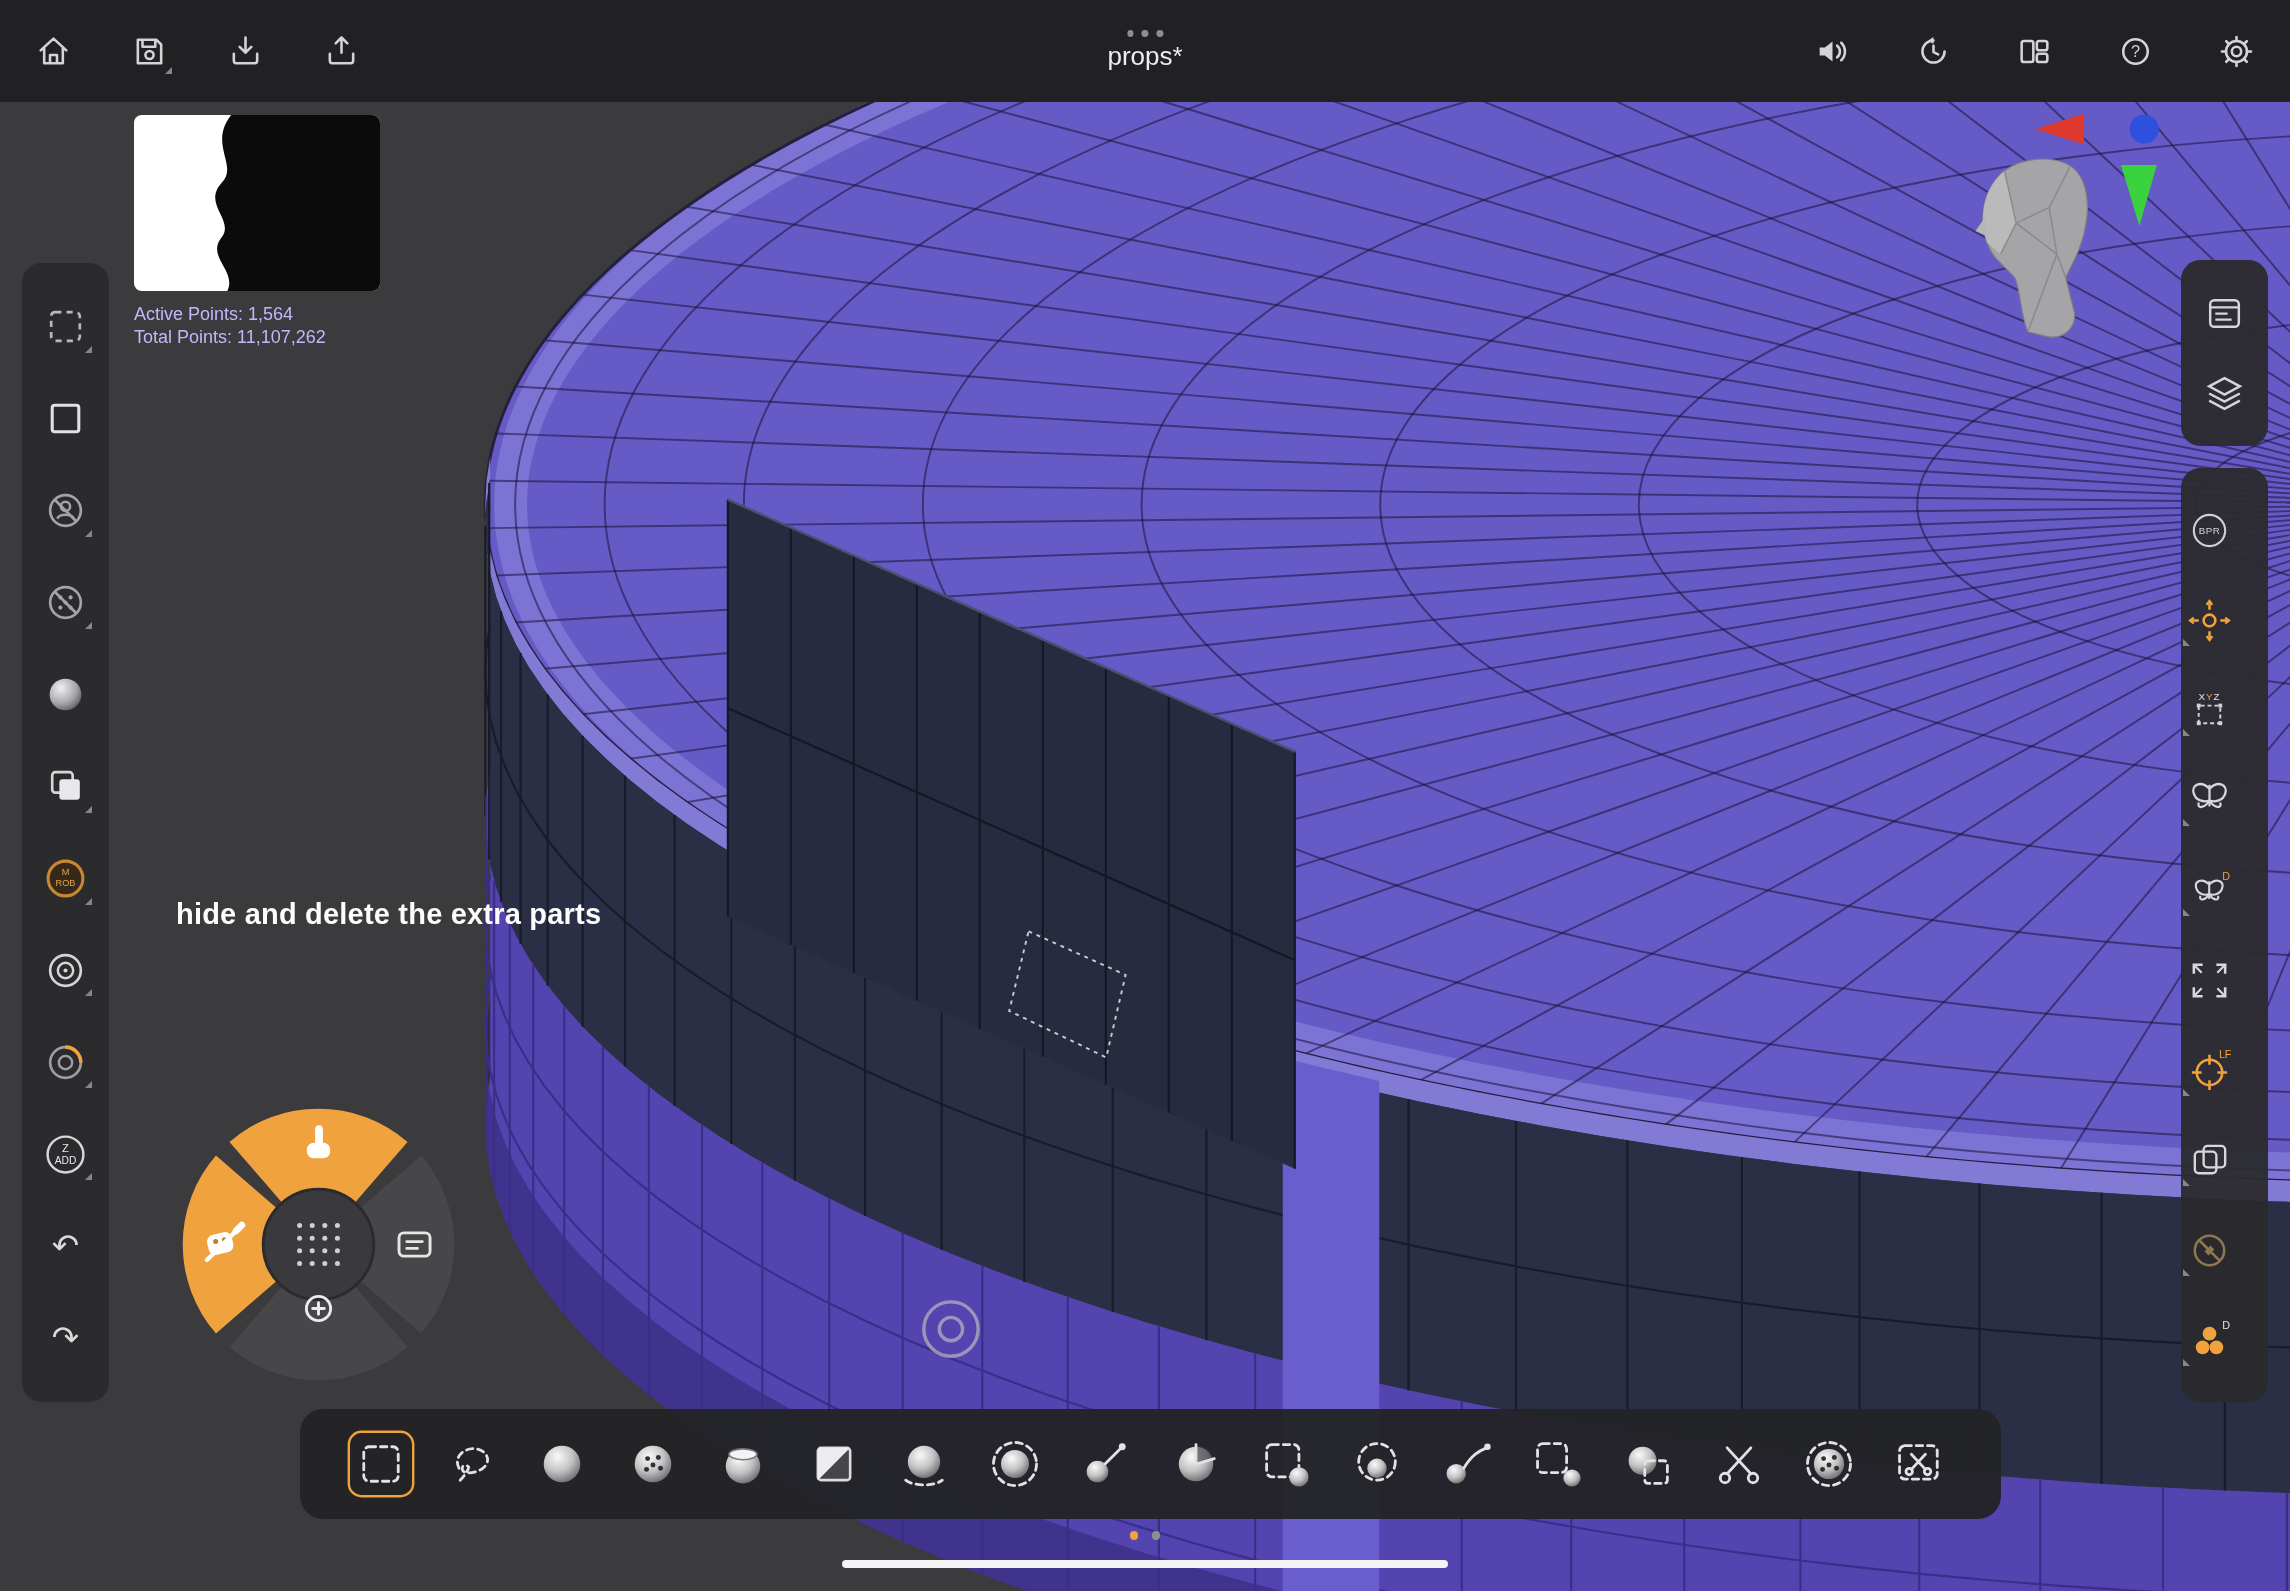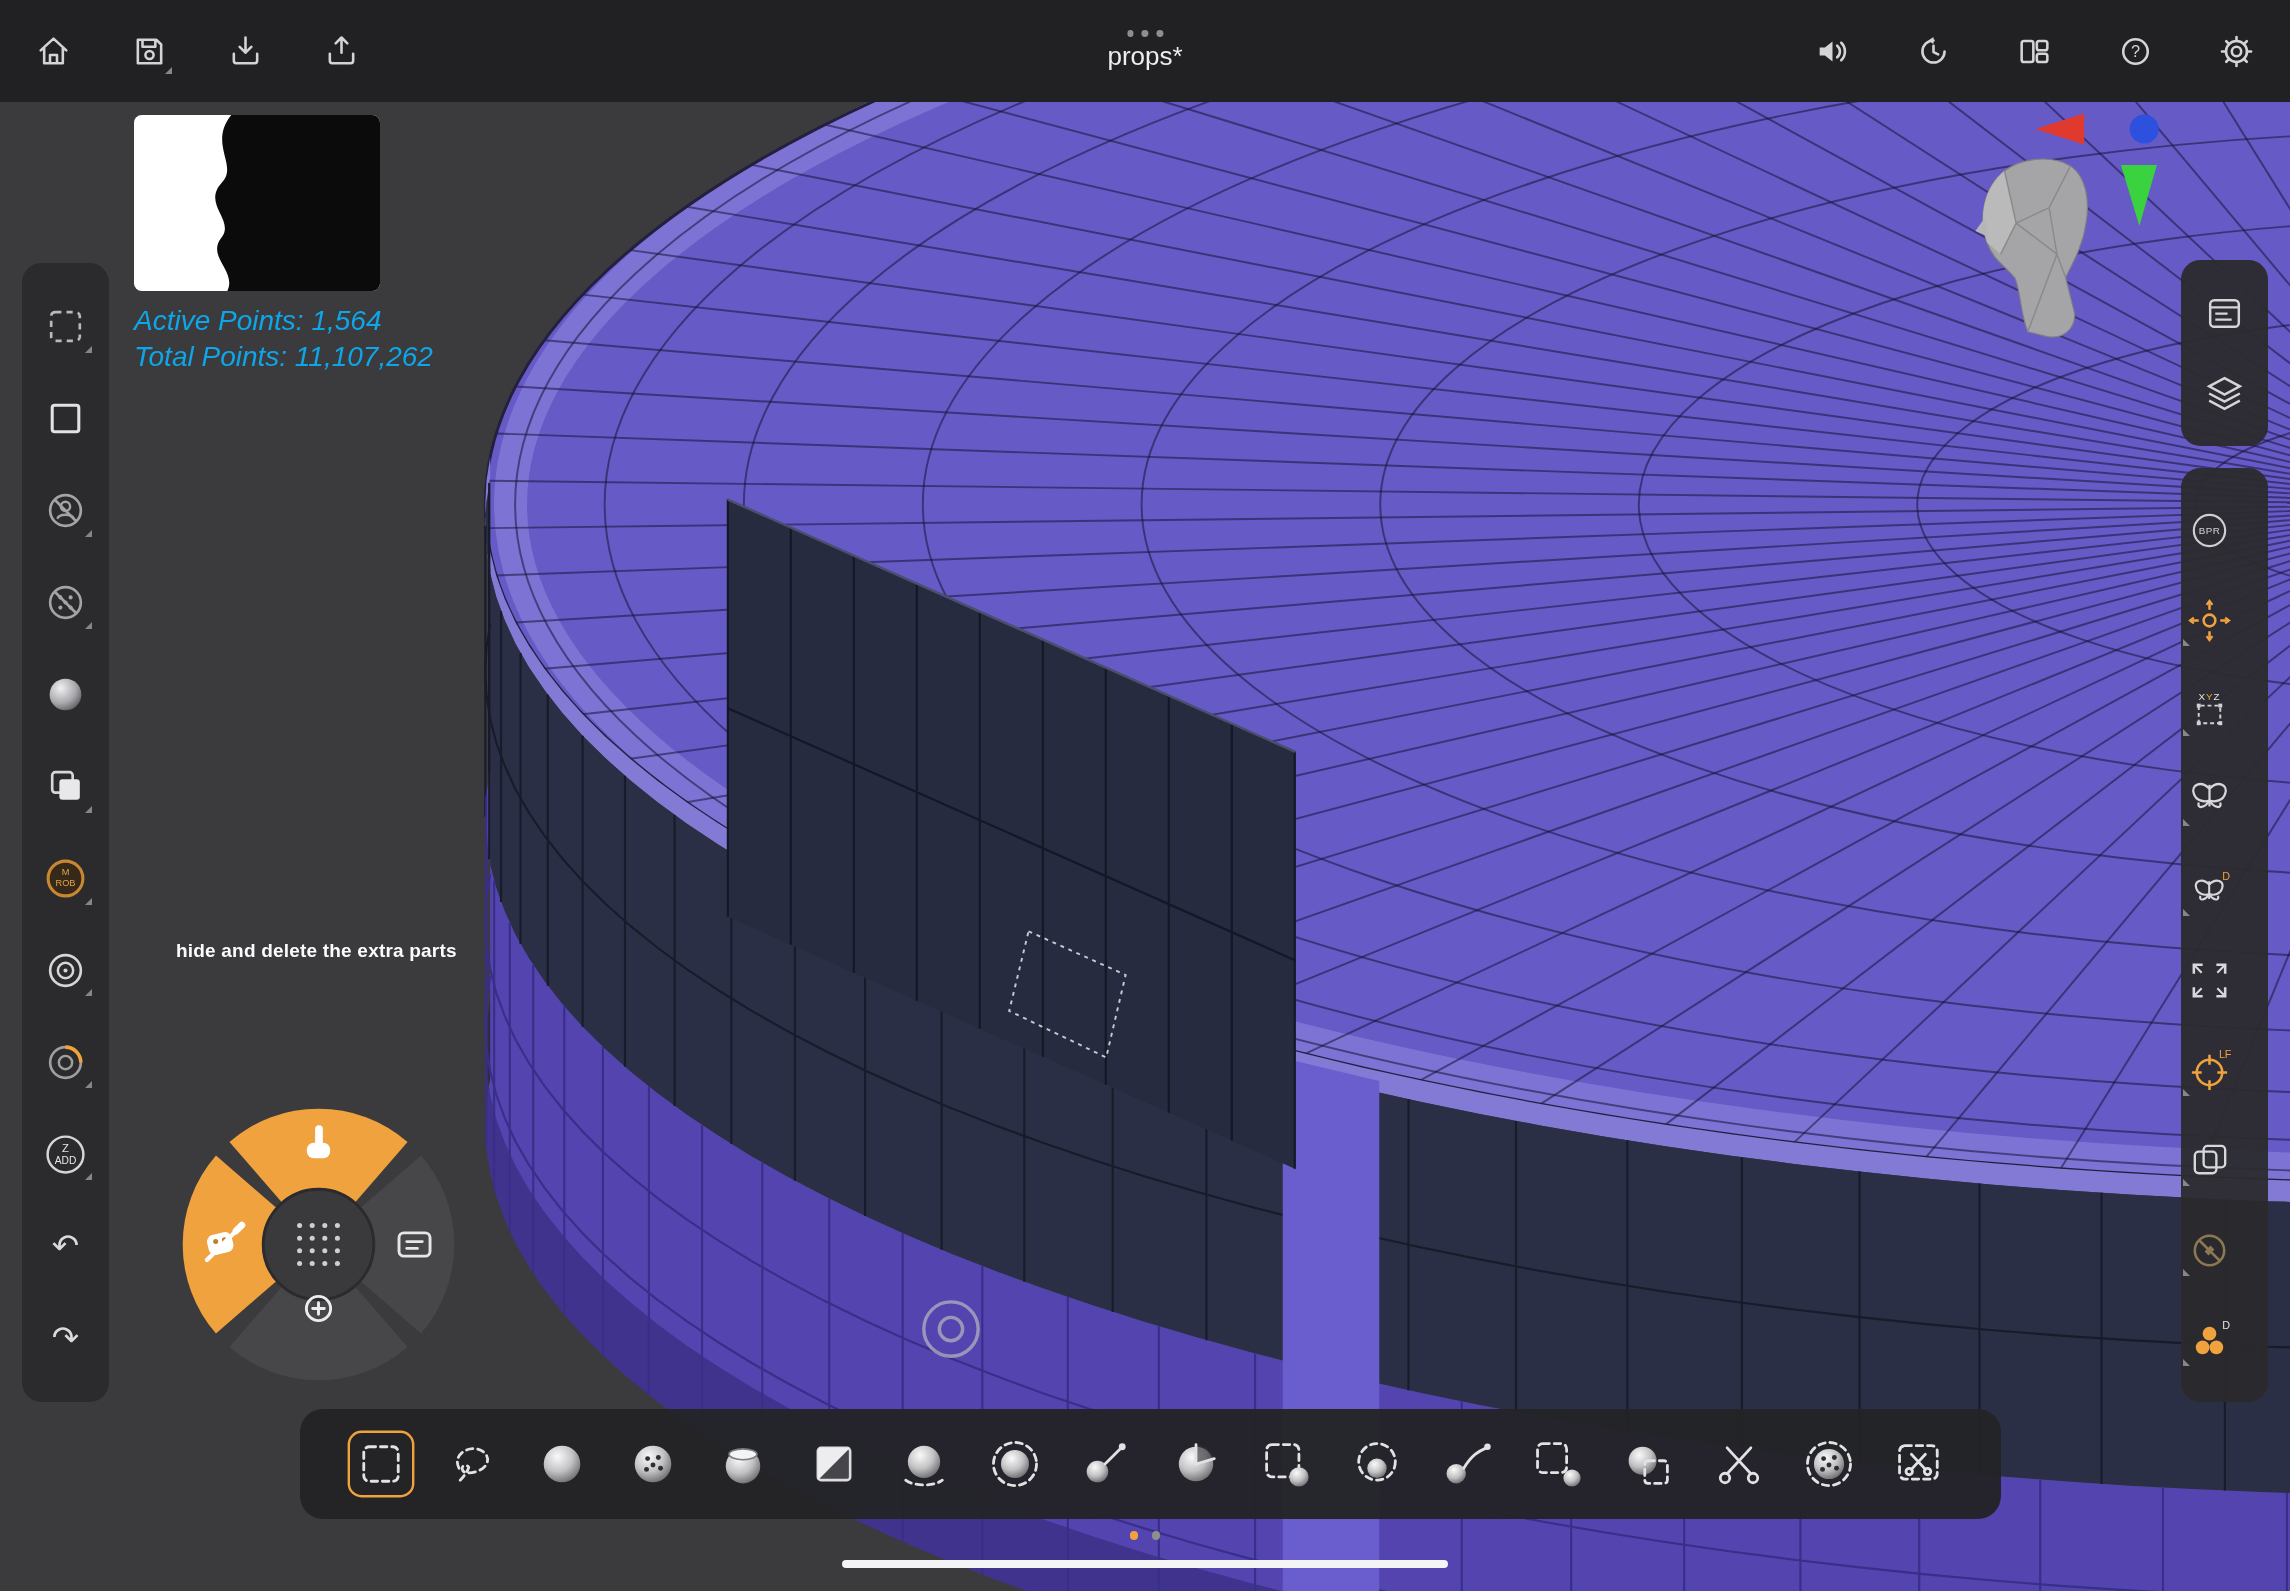--- a/index.html
+++ b/index.html
@@ -24,24 +24,24 @@
   .lpl::after{content:"";position:absolute;left:1.9px;bottom:1.9px;width:0;height:0;border-right:7.8px solid transparent;border-bottom:7.8px solid #86868A;}
 
   
   .left-panel{position:absolute;left:22px;top:263px;width:87px;height:1139px;background:rgba(42,42,45,.94);border-radius:19.4px;display:flex;flex-direction:column;align-items:center;justify-content:space-evenly;z-index:30;}
   .panel-btn{width:56px;height:56px;display:flex;align-items:center;justify-content:center;position:relative;cursor:pointer;}
   .rp-top{position:absolute;right:22px;top:260px;width:87px;height:186px;background:rgba(42,42,45,.94);border-radius:19.4px;display:flex;flex-direction:column;align-items:center;justify-content:space-evenly;z-index:30;}
   .rp-side{position:absolute;right:22px;top:468px;width:87px;height:934px;background:rgba(42,42,45,.94);border-radius:19.4px;display:flex;flex-direction:column;justify-content:space-evenly;z-index:30;}
 
   
   .stencil{position:absolute;left:134px;top:115px;width:246px;height:176px;background:#FFFFFF;border-radius:7.8px;overflow:hidden;z-index:20;cursor:pointer;}
-  .stats{position:absolute;left:134px;top:303px;font-size:28px;color:#0ea5e9;line-height:1.28;z-index:20;font-style:italic;}
-
-  
-  .annotation{position:absolute;left:176px;top:940px;font-size:19px;font-weight:600;color:#FCFCFC;z-index:20;letter-spacing:0.2px;}
+  .stats{position:absolute;left:134px;top:303px;font-size:18px;color:#c4b5fd;line-height:1.28;z-index:20;}
+
+  
+  .annotation{position:absolute;left:176px;top:898px;font-size:29px;font-weight:600;color:#FCFCFC;z-index:20;letter-spacing:0.2px;}
 
   
   #scene-svg{position:absolute;inset:0;z-index:10;}
   #overlay-svg{position:absolute;inset:0;z-index:15;pointer-events:none;}
 
   
   .radial{position:absolute;left:173px;top:1099px;width:291px;height:291px;z-index:25;}
 
   
   .bottom-toolbar{position:absolute;left:300px;top:1409px;width:1701px;height:110px;background:rgba(35,35,38,.96);border-radius:23px;display:flex;align-items:center;z-index:30;}

